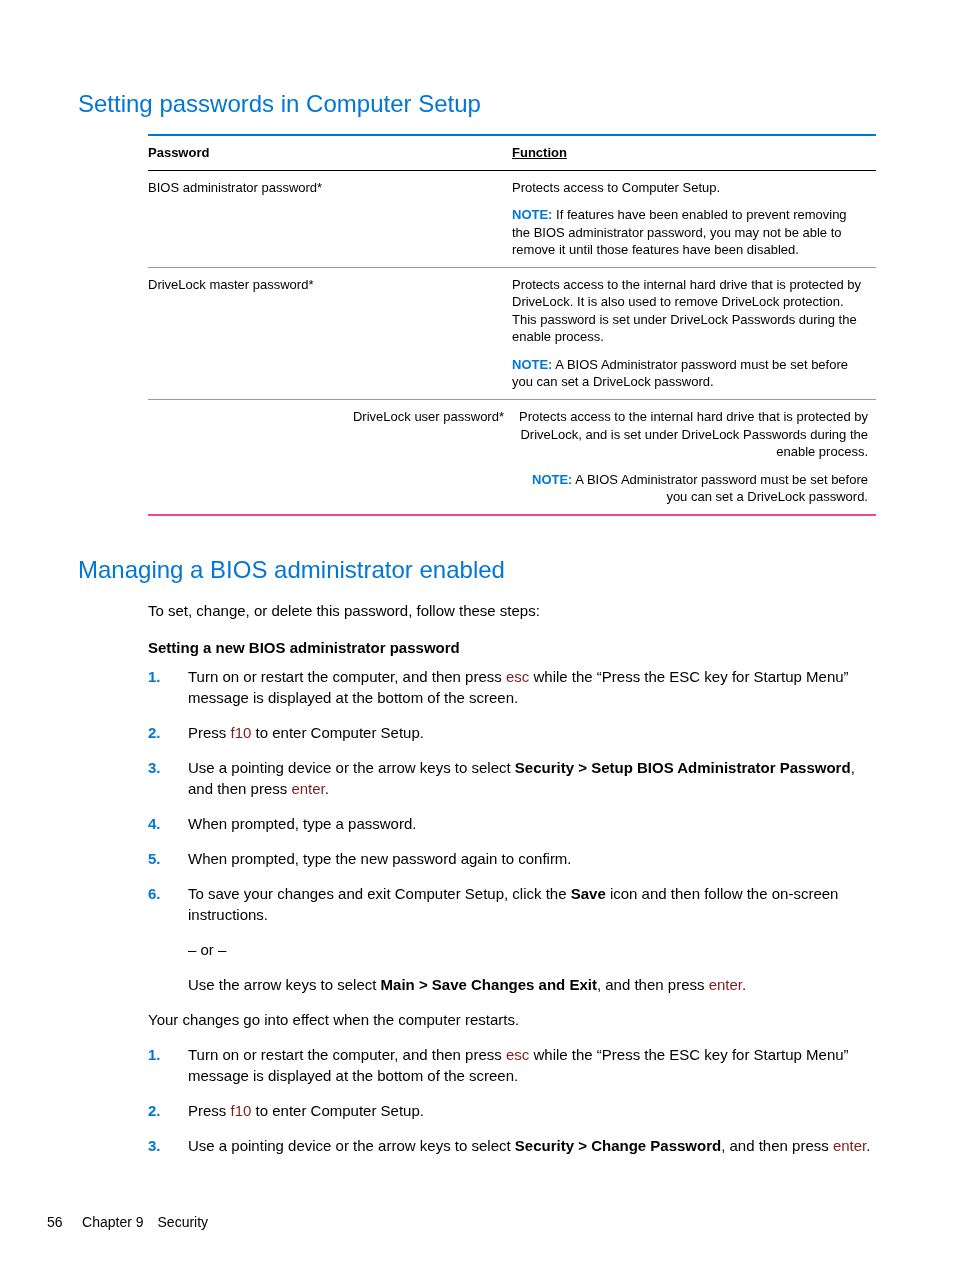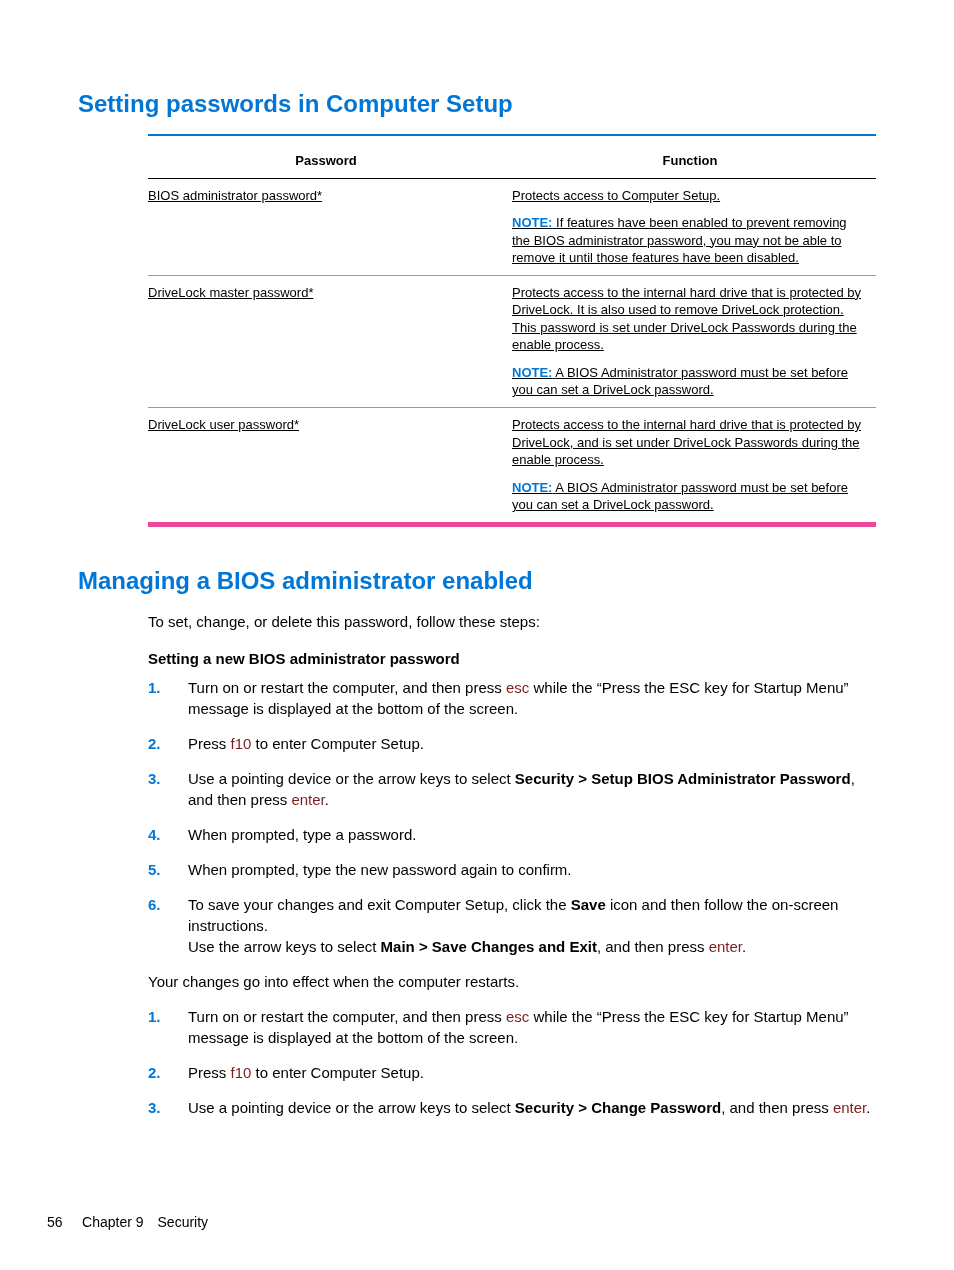--- a/index.html
+++ b/index.html
@@ -11,49 +11,49 @@
     width: 954px;
     height: 1270px;
     box-sizing: border-box;
     position: relative;
   }
   .page {
     padding: 90px 78px 0 78px;
   }
   h2.section-title {
     color: #0077d6;
-    font-weight: 700;
+    font-weight: 400;
     font-size: 24px;
     margin: 0 0 16px 0;
   }
   .content-indent {
     margin-left: 70px;
   }
   table.pwd-table {
     border-collapse: collapse;
     width: 100%;
     font-size: 13px;
     line-height: 1.35;
   }
   table.pwd-table th {
-    text-align: center;
-    font-weight: 700;
-    padding: 16px 8px 8px 0;
+    text-align: left;
+    font-weight: 700;
+    padding: 8px 8px 8px 0;
     border-top: 2px solid #0077d6;
     border-bottom: 1px solid #000;
     margin-top: 28px;
   }
   table.pwd-table td {
     vertical-align: top;
     padding: 8px 8px 8px 0;
     border-bottom: 1px solid #999;
-    text-decoration: underline;
   }
   table.pwd-table tr.last td {
-    border-bottom: 5px solid #ec4899;
+    border-bottom: 2px solid #ec4899;
+    text-align: right;
   }
   .note-label {
     color: #0077d6;
     font-weight: 700;
   }
   .cell-block { margin-bottom: 10px; }
   .cell-block:last-child { margin-bottom: 0; }
   .footnote {
     font-size: 13px;
     padding: 6px 0 6px 0;
@@ -107,21 +107,21 @@
 
 <div class="page">
 
   <h2 class="section-title">Setting passwords in Computer Setup</h2>
 
   <div class="content-indent">
     <table class="pwd-table">
       <thead>
         <tr>
           <th style="width:50%;">Password</th>
-          <th style="width:50%;">Function</th>
+          <th style="width:50%;text-decoration:underline;">Function</th>
         </tr>
       </thead>
       <tbody>
         <tr>
           <td>BIOS administrator password*</td>
           <td>
             <div class="cell-block">Protects access to Computer Setup.</div>
             <div class="cell-block">
               <span class="note-label">NOTE:</span>
               <span>If features have been enabled to prevent removing the BIOS administrator password, you may not be able to remove it until those features have been disabled.</span>
@@ -168,20 +168,21 @@
       <li>
         <span>Press </span><span class="key">f10</span><span> to enter Computer Setup.</span>
       </li>
       <li>
         <span>Use a pointing device or the arrow keys to select </span><b>Security &gt; Setup BIOS Administrator Password</b><span>, and then press </span><span class="key">enter</span><span>.</span>
       </li>
       <li>When prompted, type a password.</li>
       <li>When prompted, type the new password again to confirm.</li>
       <li>
         <span>To save your changes and exit Computer Setup, click the </span><b>Save</b><span> icon and then follow the on-screen instructions.</span>
+        <div class="body-text">– or –</div>
         <div>
           <span>Use the arrow keys to select </span><b>Main &gt; Save Changes and Exit</b><span>, and then press </span><span class="key">enter</span><span>.</span>
         </div>
       </li>
     </ol>
 
     <div class="body-text">Your changes go into effect when the computer restarts.</div>
 
 
     <ol class="steps">

